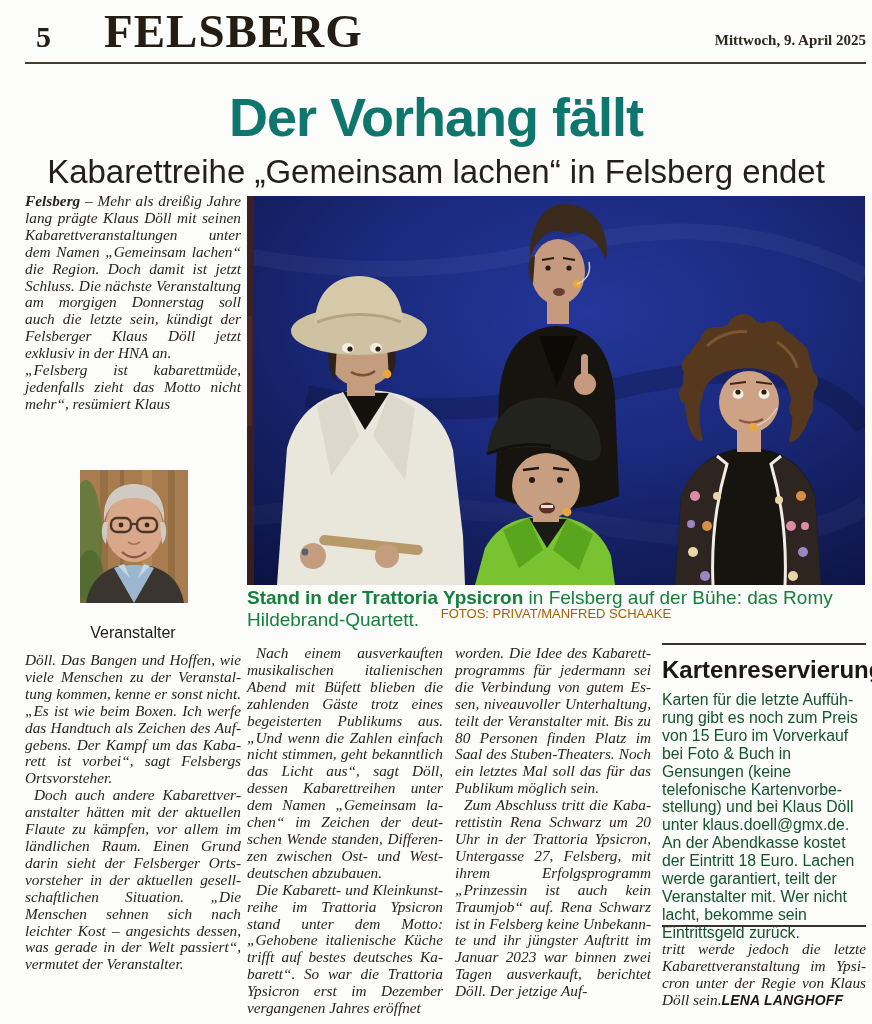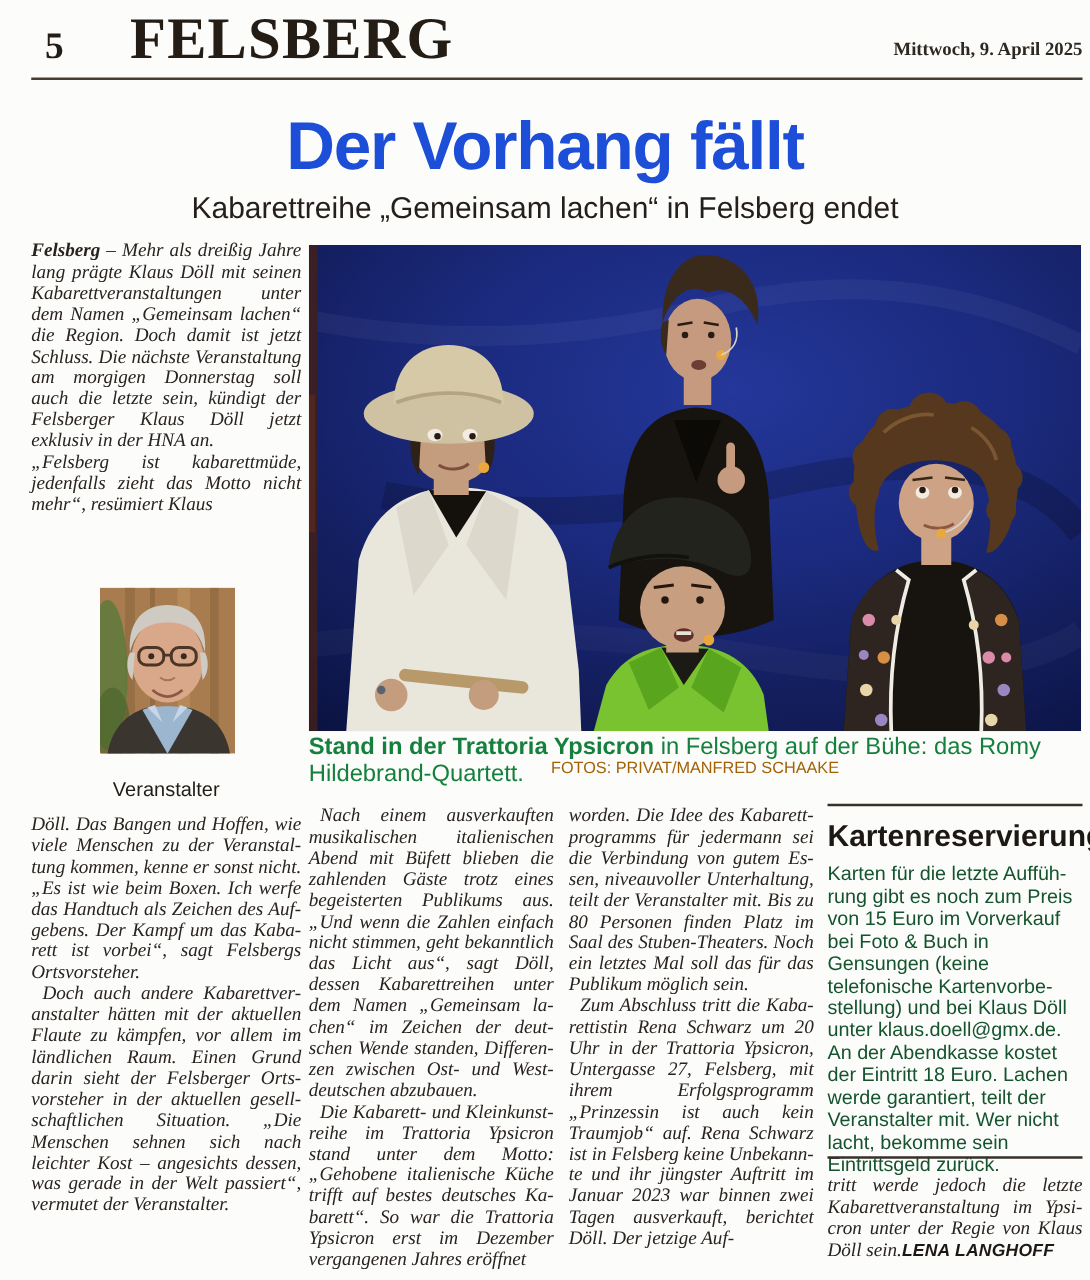--- a/index.html
+++ b/index.html
@@ -9,23 +9,23 @@
     font-family:"Liberation Serif",serif;
   }
   
   .page-number{position:absolute;left:36px;top:20px;font-size:30px;font-weight:700;color:#241d16;}
   .section-title{position:absolute;left:104px;top:4px;font-size:47px;font-weight:700;letter-spacing:1px;color:#241d16;}
   .issue-date{position:absolute;right:6px;top:32px;font-size:15px;font-weight:700;color:#2e2822;}
   .header-rule{position:absolute;left:25px;top:62px;width:841px;height:2px;background:#453c34;}
   
   .headline{position:absolute;left:0;top:86px;width:872px;text-align:center;
     font-family:"Liberation Sans",sans-serif;font-weight:700;font-size:54px;
-    letter-spacing:-1px;color:#1d4ed8;}
+    letter-spacing:-1px;color:#0f766e;}
   .subheadline{position:absolute;left:0;top:153px;width:872px;text-align:center;
-    font-family:"Liberation Sans",sans-serif;font-weight:400;font-size:24px;color:#241f1a;}
+    font-family:"Liberation Sans",sans-serif;font-weight:400;font-size:33px;color:#241f1a;}
   
   .body-text{font-size:15.3px;line-height:16.9px;text-align:justify;
     -webkit-hyphens:manual;hyphens:manual;color:#292320;font-style:italic;}
   .body-text p{margin:0;}
   .body-text p + p{text-indent:9px;}
   .all-indent p{text-indent:9px;}
   .lead-loc{font-weight:700;}
   .left-col-a{position:absolute;left:25px;top:193px;width:216px;}
   .left-col-b{position:absolute;left:25px;top:652px;width:216px;}
   .col-1{position:absolute;left:247px;top:645px;width:196px;}

